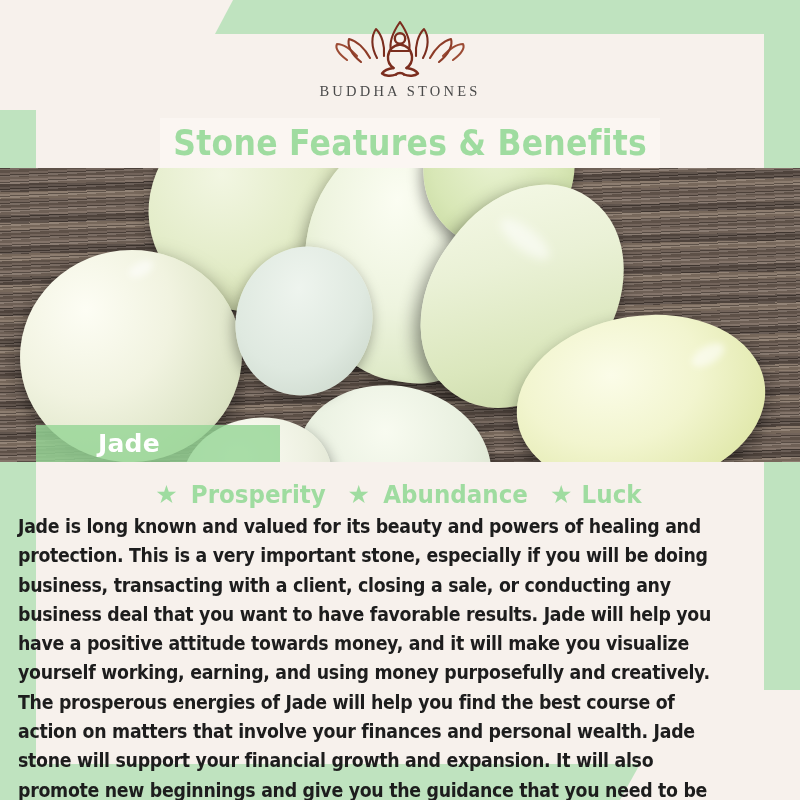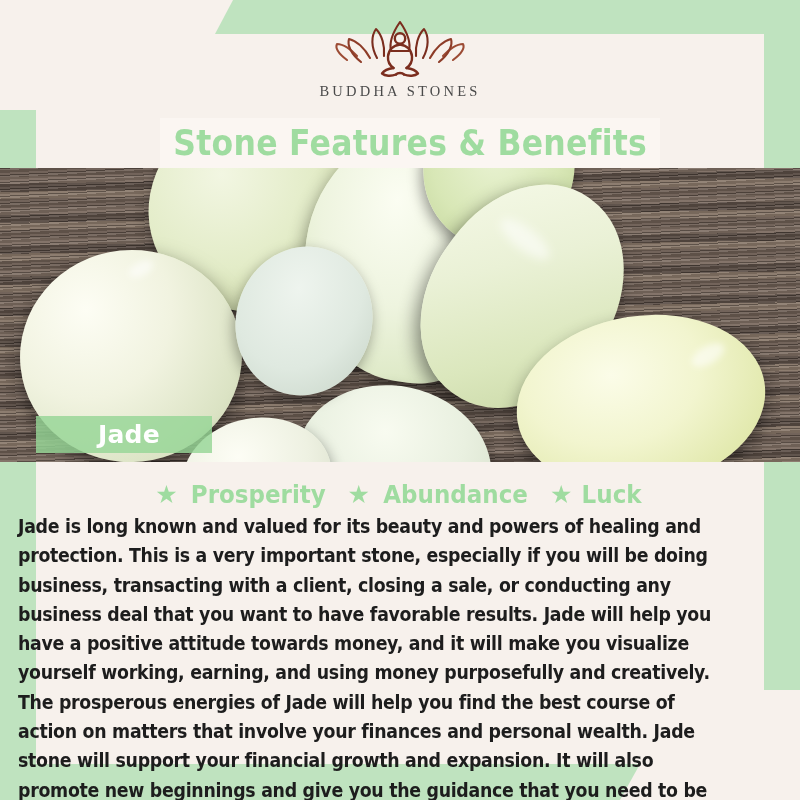--- a/index.html
+++ b/index.html
@@ -59,21 +59,21 @@
       repeating-linear-gradient(179deg,
         #6b5c52 0px,#6b5c52 9px,#7d6d62 9px,#7d6d62 16px,
         #594c44 16px,#594c44 24px,#877668 24px,#877668 31px),
       linear-gradient(180deg,#7a6a5f,#4f443d);
   }
   .stone{position:absolute;border-radius:50%;}
   .shine{position:absolute;border-radius:50%;background:rgba(255,255,255,.55);filter:blur(3px);}
 
   
   #jade-bar{
-    position:absolute;left:36px;top:416px;width:176px;height:37px;
+    position:absolute;left:36px;top:425px;width:244px;height:37px;
     background:rgba(150,214,150,.82);
     display:flex;align-items:center;z-index:5;
   }
   #jade-text{
     margin-left:62px;color:#ffffff;font-size:25px;font-weight:600;
     font-family:"DejaVu Sans", sans-serif;letter-spacing:.2px;
   }
 
   
   #benefits{

